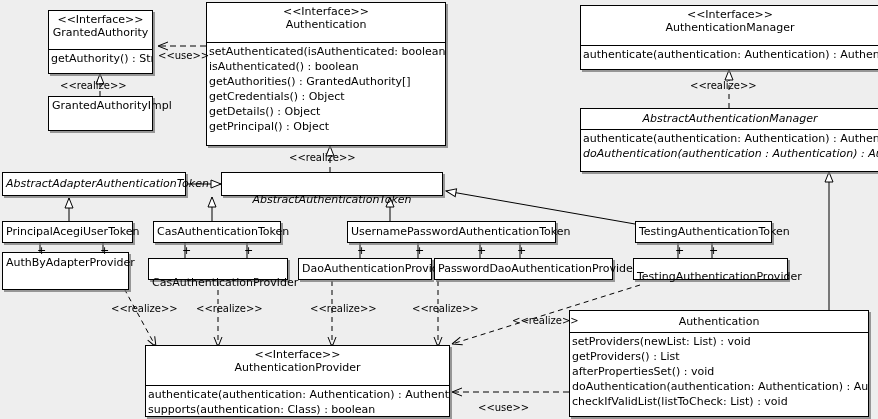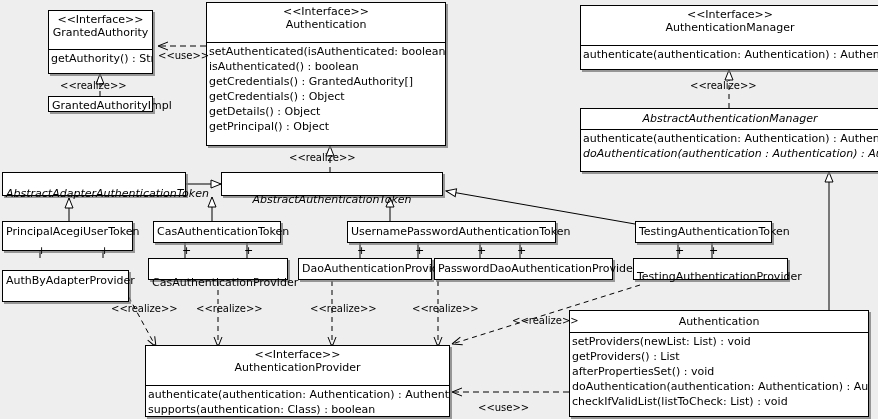--- a/index.html
+++ b/index.html
@@ -143,35 +143,35 @@
   <div class="node" style="left:48px; top:10px; width:105px; height:64px;">
     <div class="hdr withbody" style="height:39px;">
       <div class="stereo">&lt;&lt;Interface&gt;&gt;</div>
       <div class="cname">GrantedAuthority</div>
     </div>
     <div class="body">
       <div class="m">getAuthority() : String</div>
     </div>
   </div>
 
-  <div class="node compact" style="left:48px; top:96px; width:105px; height:16px;">
+  <div class="node compact" style="left:48px; top:96px; width:105px; height:35px;">
     <div class="hdr" style="height:18px; padding-top:1px;">
       <div class="cname">GrantedAuthorityImpl</div>
     </div>
   </div>
 
   <div class="node" style="left:206px; top:2px; width:240px; height:144px;">
     <div class="hdr withbody" style="height:40px;">
       <div class="stereo">&lt;&lt;Interface&gt;&gt;</div>
       <div class="cname">Authentication</div>
     </div>
     <div class="body">
       <div class="m">setAuthenticated(isAuthenticated: boolean) : void</div>
       <div class="m">isAuthenticated() : boolean</div>
-      <div class="m">getCredentials() : GrantedAuthority[]</div>
+      <div class="m">getAuthorities() : GrantedAuthority[]</div>
       <div class="m">getCredentials() : Object</div>
       <div class="m">getDetails() : Object</div>
       <div class="m">getPrincipal() : Object</div>
     </div>
   </div>
 
   <div class="node" style="left:580px; top:5px; width:300px; height:65px;">
     <div class="hdr withbody" style="height:40px;">
       <div class="stereo">&lt;&lt;Interface&gt;&gt;</div>
       <div class="cname">AuthenticationManager</div>
@@ -185,32 +185,32 @@
     <div class="hdr withbody" style="height:21px; padding-top:3px;">
       <div class="cname abstract">AbstractAuthenticationManager</div>
     </div>
     <div class="body">
       <div class="m">authenticate(authentication: Authentication) : Authentication</div>
       <div class="m abstract">doAuthentication(authentication : Authentication) : Authentication</div>
     </div>
   </div>
 
   <div class="node compact" style="left:2px; top:172px; width:184px; height:24px;">
-    <div class="hdr" style="height:22px; padding-top:13px;">
+    <div class="hdr" style="height:22px; padding-top:3px;">
       <div class="cname abstract">AbstractAdapterAuthenticationToken</div>
     </div>
   </div>
 
   <div class="node compact" style="left:221px; top:172px; width:222px; height:24px;">
     <div class="hdr" style="height:22px; padding-top:19px;">
       <div class="cname abstract">AbstractAuthenticationToken</div>
     </div>
   </div>
 
-  <div class="node compact" style="left:2px; top:221px; width:131px; height:30px;">
+  <div class="node compact" style="left:2px; top:221px; width:131px; height:22px;">
     <div class="hdr" style="height:20px; padding-top:2px;">
       <div class="cname">PrincipalAcegiUserToken</div>
     </div>
   </div>
 
   <div class="node compact" style="left:153px; top:221px; width:128px; height:22px;">
     <div class="hdr" style="height:20px; padding-top:2px;">
       <div class="cname">CasAuthenticationToken</div>
     </div>
   </div>
@@ -220,21 +220,21 @@
       <div class="cname">UsernamePasswordAuthenticationToken</div>
     </div>
   </div>
 
   <div class="node compact" style="left:635px; top:221px; width:137px; height:22px;">
     <div class="hdr" style="height:20px; padding-top:2px;">
       <div class="cname">TestingAuthenticationToken</div>
     </div>
   </div>
 
-  <div class="node compact" style="left:2px; top:270px; width:127px; height:32px;">
+  <div class="node compact" style="left:2px; top:252px; width:127px; height:38px;">
     <div class="hdr" style="height:20px; padding-top:2px;">
       <div class="cname">AuthByAdapterProvider</div>
     </div>
   </div>
 
   <div class="node compact" style="left:148px; top:258px; width:140px; height:22px;">
     <div class="hdr" style="height:20px; padding-top:16px;">
       <div class="cname">CasAuthenticationProvider</div>
     </div>
   </div>

